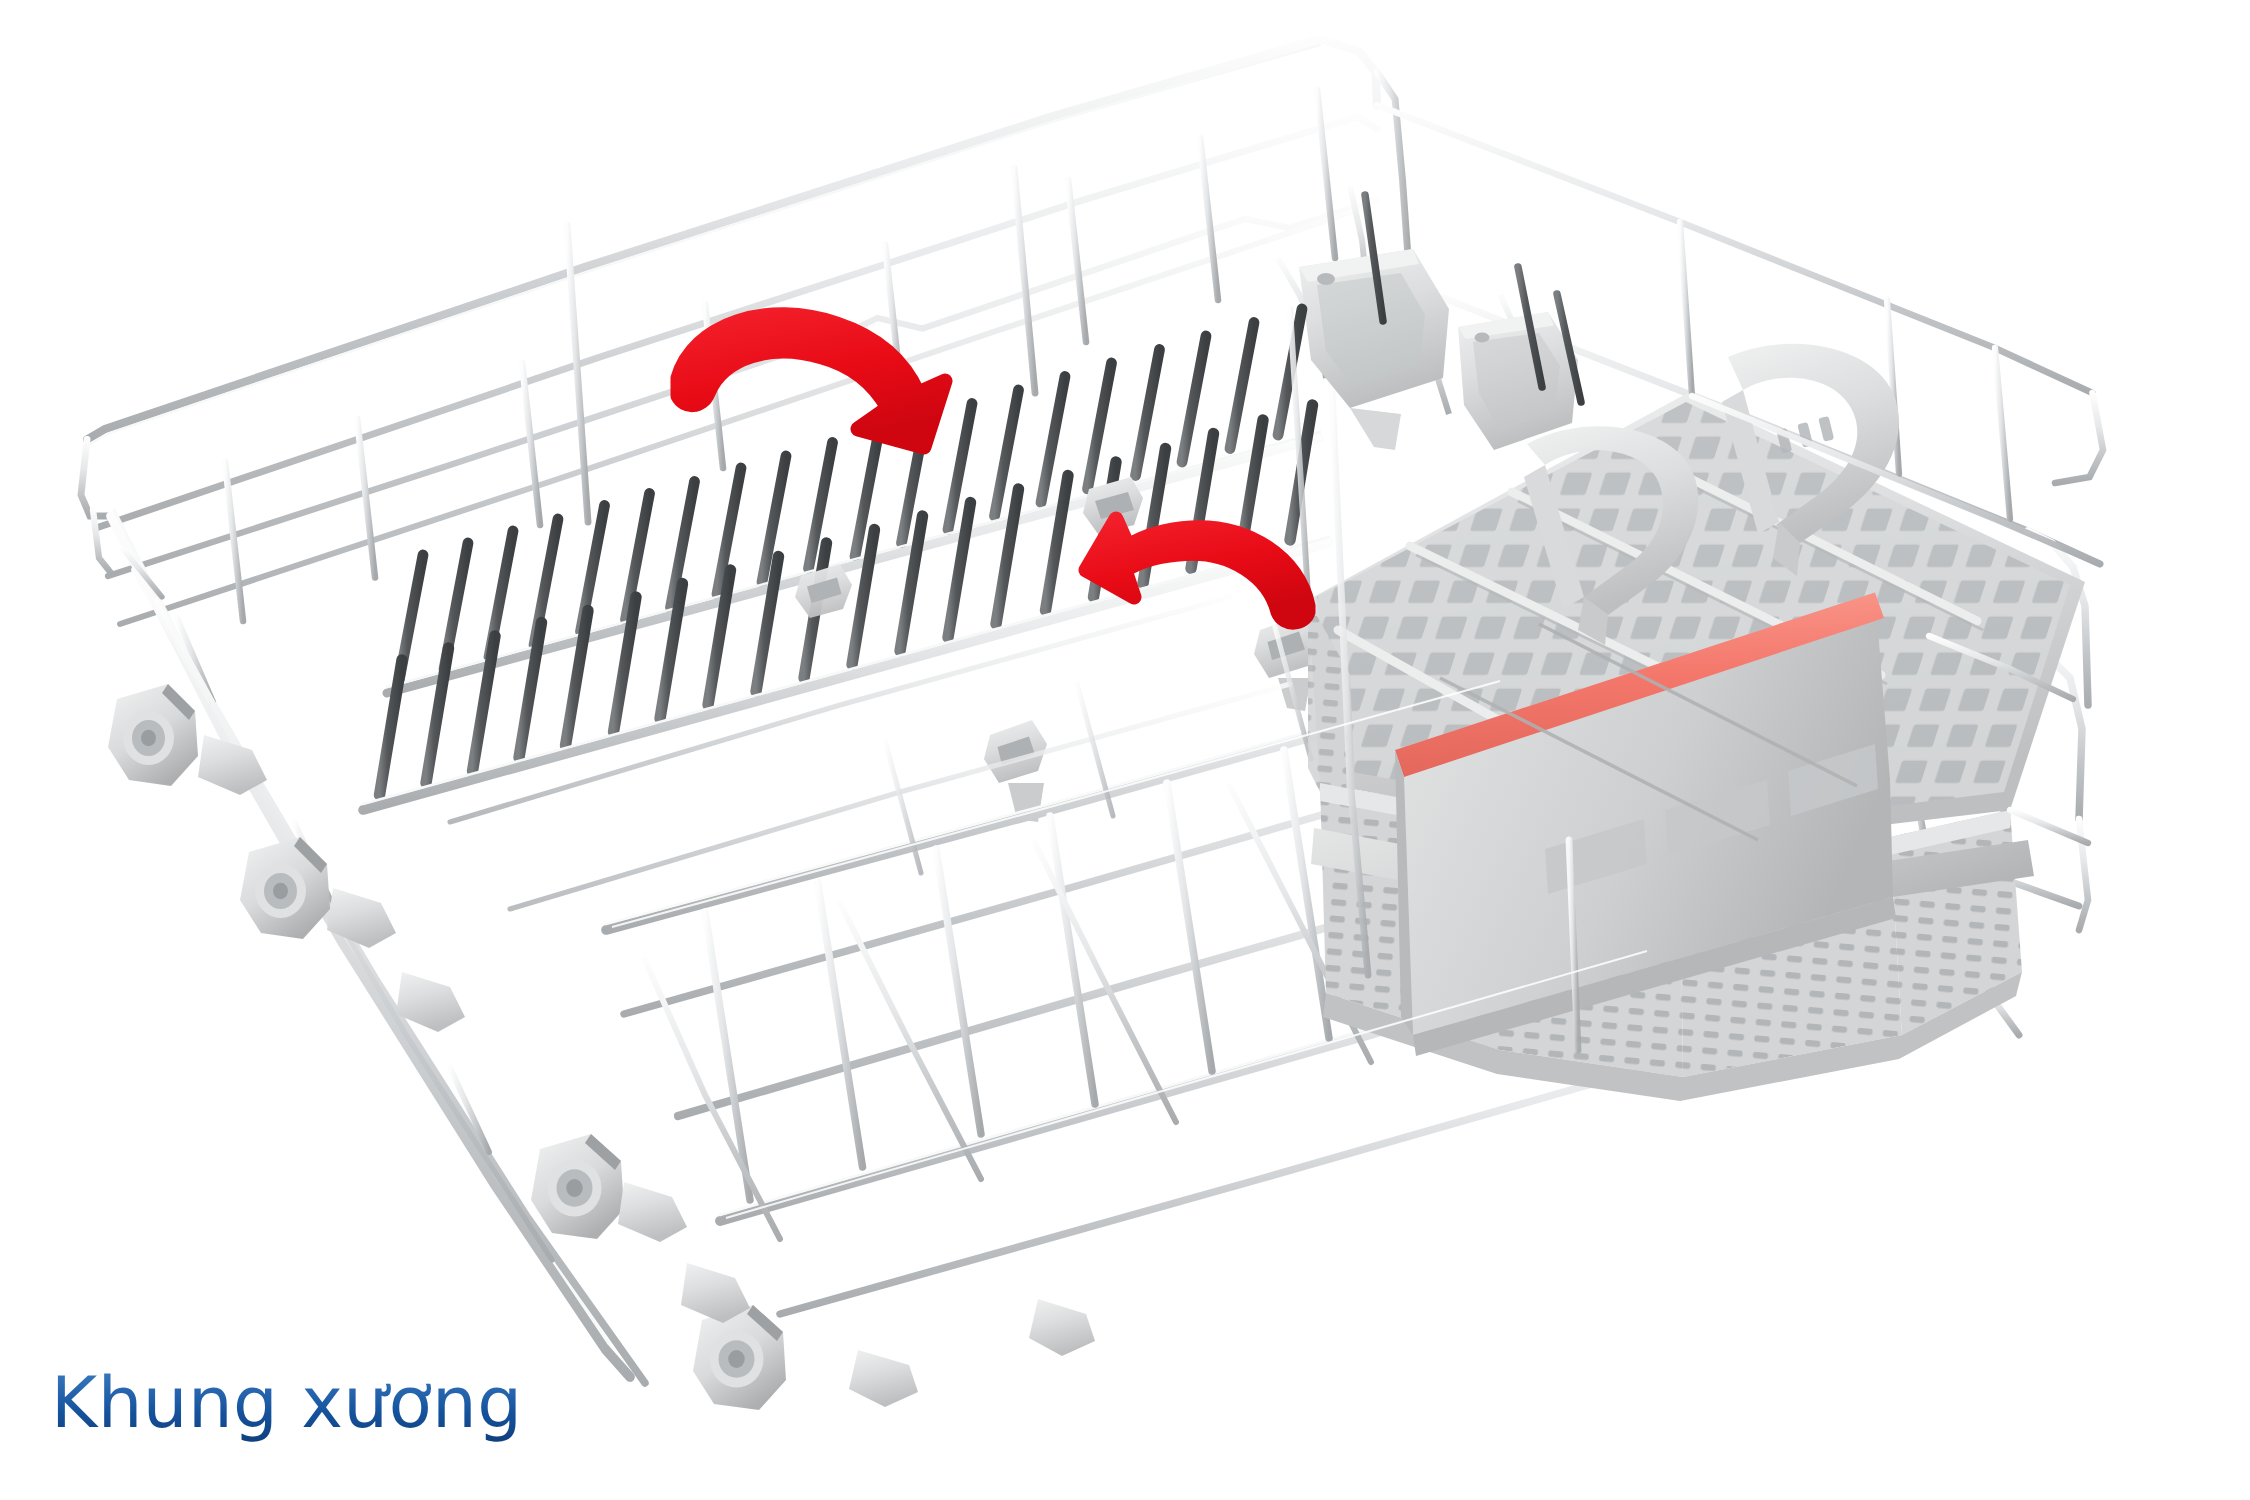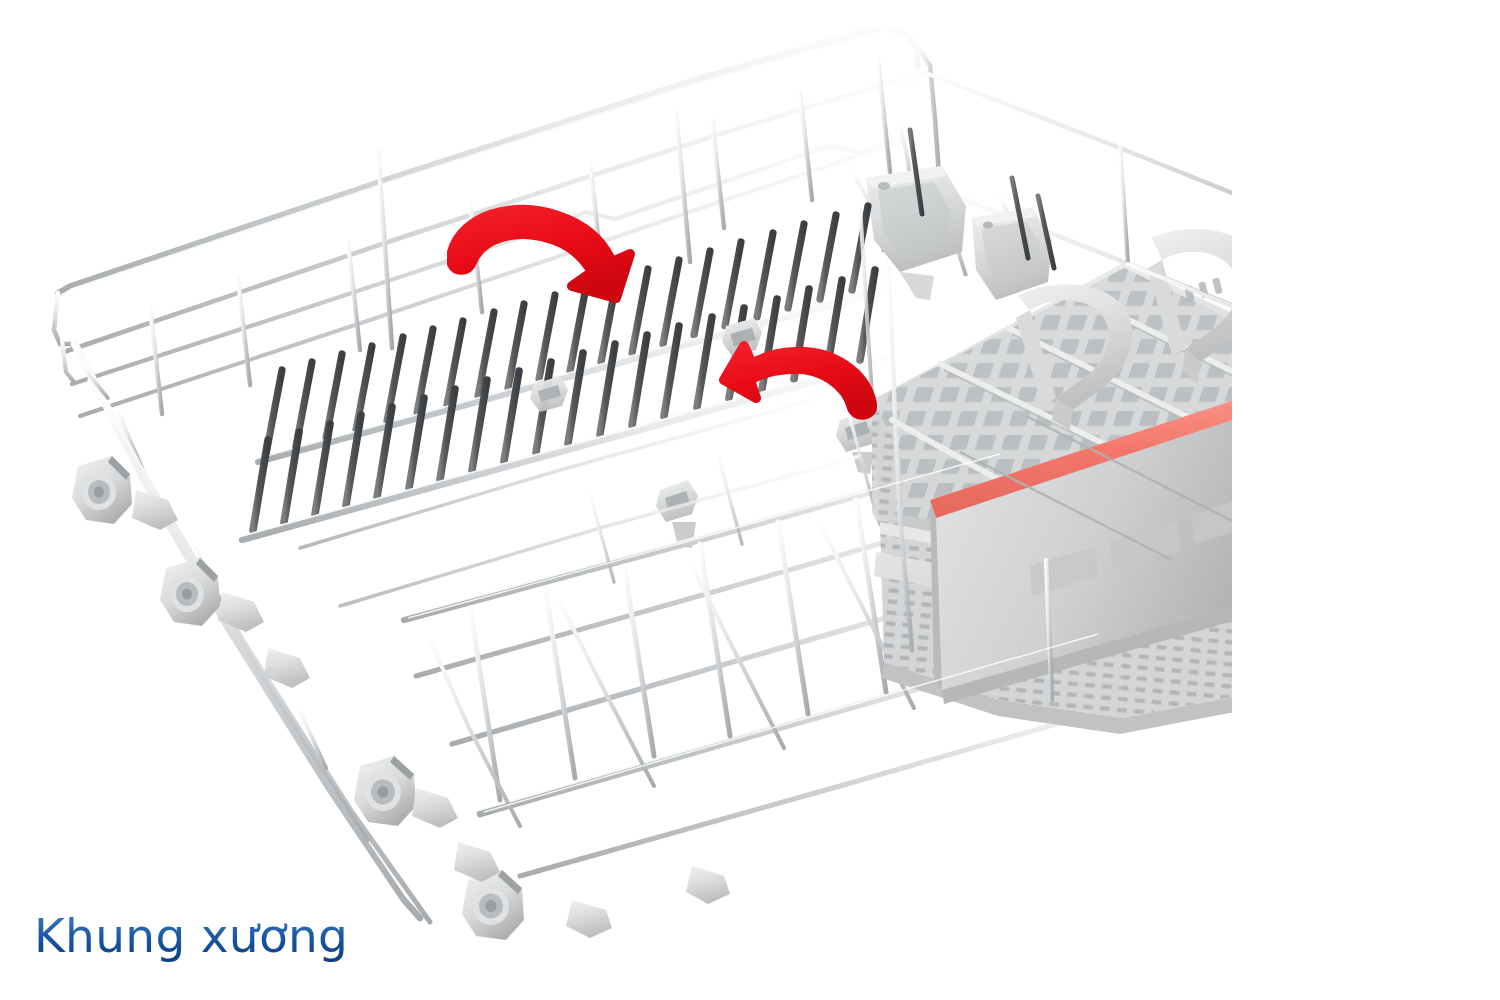--- a/index.html
+++ b/index.html
@@ -5,21 +5,21 @@
   html, body {
     margin: 0;
     padding: 0;
     background: #ffffff;
   }
   body {
     font-family: "Liberation Sans", sans-serif;
   }
   #stage {
     position: relative;
-    width: 1232px;
+    width: 1500px;
     height: 1000px;
     background: #ffffff;
     overflow: hidden;
     border-radius: 27px;
   }
   #artwork {
     position: absolute;
     left: 0;
     top: 0;
     width: 1500px;

